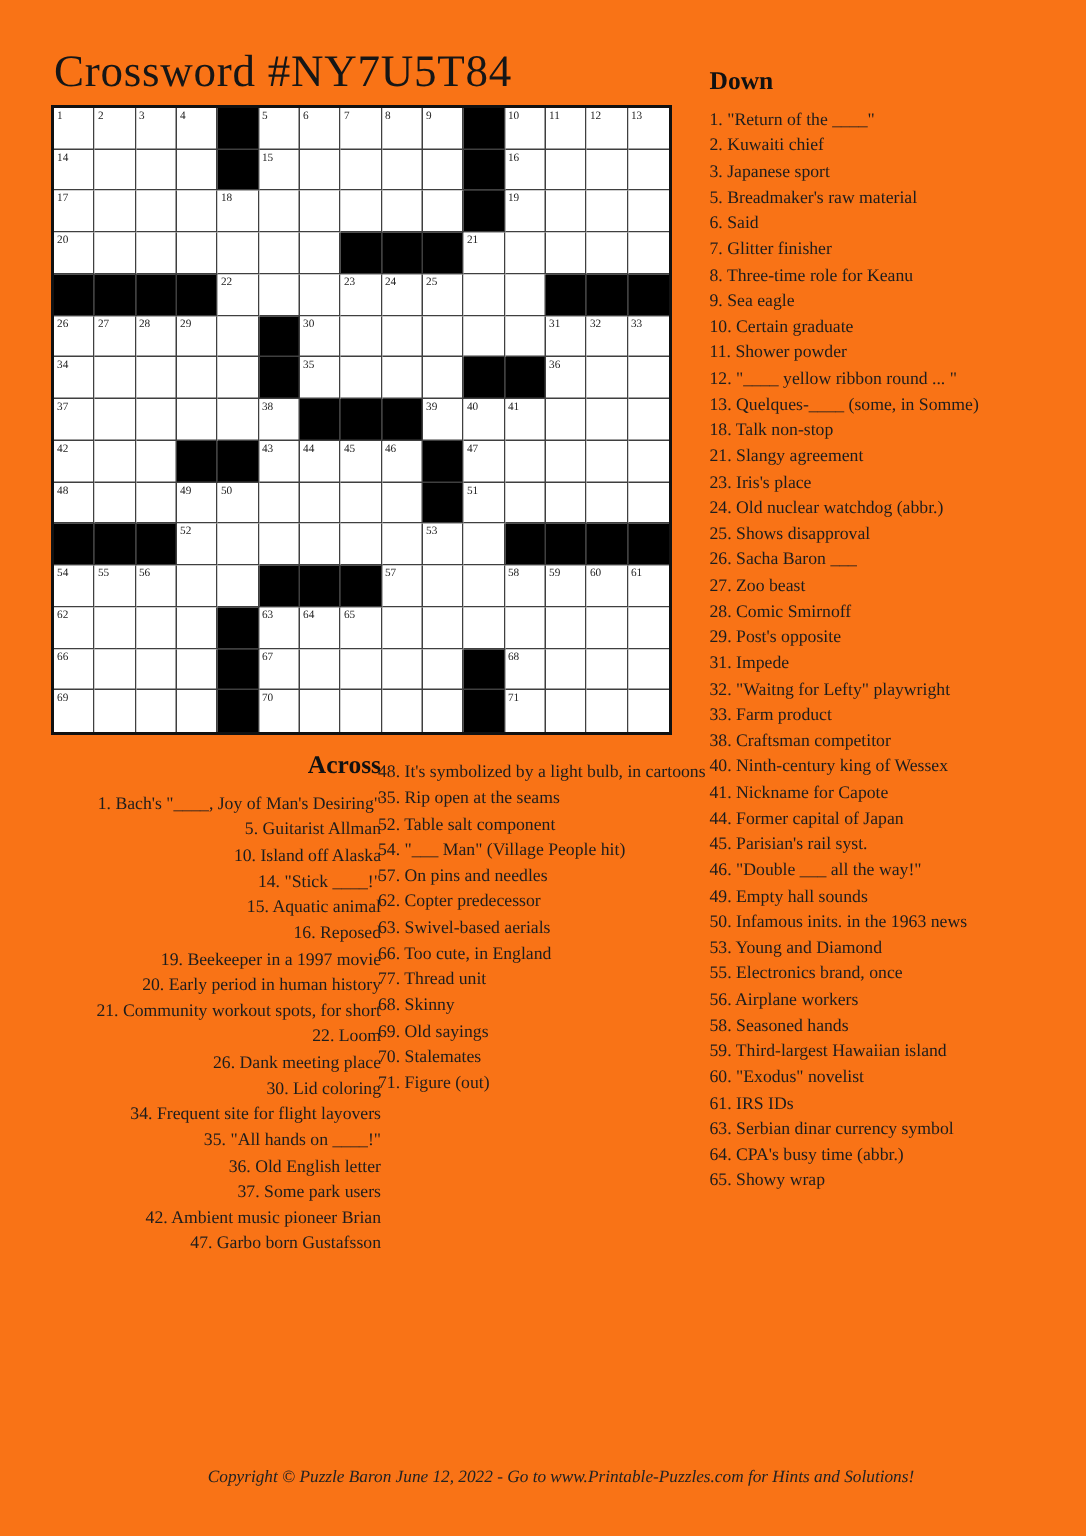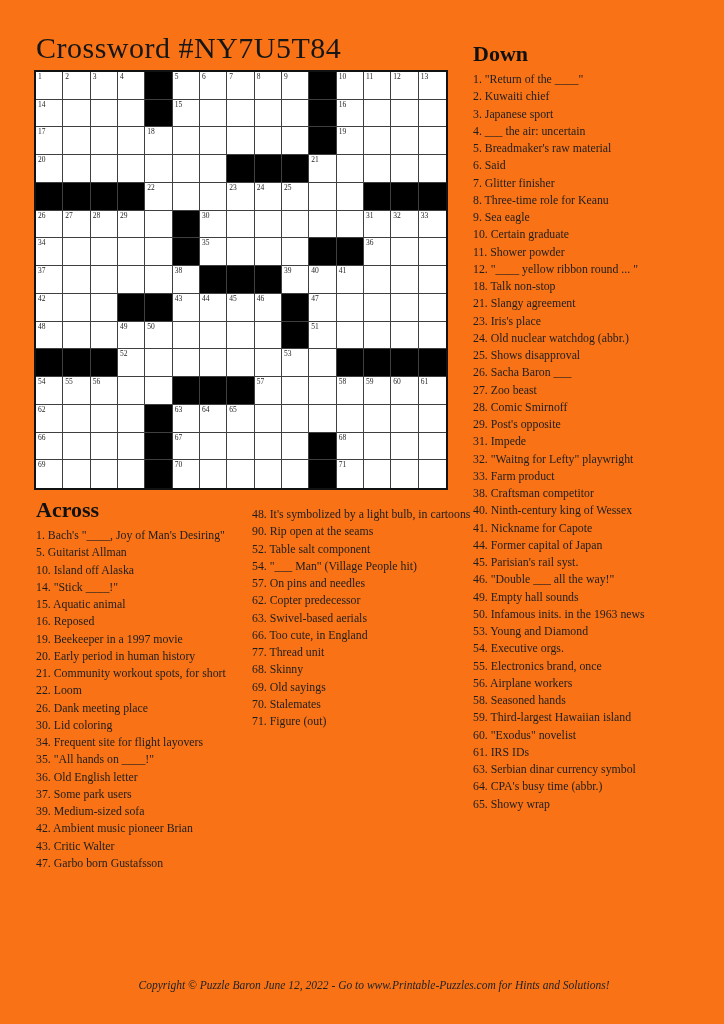--- a/index.html
+++ b/index.html
@@ -53,21 +53,21 @@
   .num {
     position: absolute;
     top: 1px;
     left: 2px;
     font-size: 7.5px;
     line-height: 8px;
     color: #242424;
   }
   
   .heading {
-    font-size: 22px;
+    font-size: 17px;
     line-height: 20px;
     font-weight: bold;
     color: #111;
     margin: 0 0 7px 0;
   }
   .clues {
     font-size: 11.8px;
     line-height: 17.25px;
     color: #1d1d1d;
   }
@@ -76,20 +76,21 @@
     position: absolute;
     left: 473px;
     top: 44px;
     width: 248px;
   }
   #across-section {
     position: absolute;
     left: 36px;
     top: 500px;
     width: 218px;
+    text-align: right;
   }
   #across-col2 {
     position: absolute;
     left: 252px;
     top: 506px;
     width: 222px;
   }
   #footer {
     position: absolute;
     left: 12px;
@@ -477,29 +478,29 @@
       <div class="cell"></div>
       <div class="cell"></div>
     </div>
 
   <div id="down-section">
     <div class="heading">Down</div>
     <div class="clues nowrap" id="down-list">
         <div class="clue">1. "Return of the ____"</div>
         <div class="clue">2. Kuwaiti chief</div>
         <div class="clue">3. Japanese sport</div>
-        <div class="clue">4. ___ the air: uncertain</div>
         <div class="clue">5. Breadmaker's raw material</div>
         <div class="clue">6. Said</div>
         <div class="clue">7. Glitter finisher</div>
         <div class="clue">8. Three-time role for Keanu</div>
         <div class="clue">9. Sea eagle</div>
         <div class="clue">10. Certain graduate</div>
         <div class="clue">11. Shower powder</div>
         <div class="clue">12. "____ yellow ribbon round ... "</div>
+        <div class="clue">13. Quelques-____ (some, in Somme)</div>
         <div class="clue">18. Talk non-stop</div>
         <div class="clue">21. Slangy agreement</div>
         <div class="clue">23. Iris's place</div>
         <div class="clue">24. Old nuclear watchdog (abbr.)</div>
         <div class="clue">25. Shows disapproval</div>
         <div class="clue">26. Sacha Baron ___</div>
         <div class="clue">27. Zoo beast</div>
         <div class="clue">28. Comic Smirnoff</div>
         <div class="clue">29. Post's opposite</div>
         <div class="clue">31. Impede</div>
@@ -507,21 +508,20 @@
         <div class="clue">33. Farm product</div>
         <div class="clue">38. Craftsman competitor</div>
         <div class="clue">40. Ninth-century king of Wessex</div>
         <div class="clue">41. Nickname for Capote</div>
         <div class="clue">44. Former capital of Japan</div>
         <div class="clue">45. Parisian's rail syst.</div>
         <div class="clue">46. "Double ___ all the way!"</div>
         <div class="clue">49. Empty hall sounds</div>
         <div class="clue">50. Infamous inits. in the 1963 news</div>
         <div class="clue">53. Young and Diamond</div>
-        <div class="clue">54. Executive orgs.</div>
         <div class="clue">55. Electronics brand, once</div>
         <div class="clue">56. Airplane workers</div>
         <div class="clue">58. Seasoned hands</div>
         <div class="clue">59. Third-largest Hawaiian island</div>
         <div class="clue">60. "Exodus" novelist</div>
         <div class="clue">61. IRS IDs</div>
         <div class="clue">63. Serbian dinar currency symbol</div>
         <div class="clue">64. CPA's busy time (abbr.)</div>
         <div class="clue">65. Showy wrap</div>
       </div>
@@ -539,31 +539,29 @@
         <div class="clue">19. Beekeeper in a 1997 movie</div>
         <div class="clue">20. Early period in human history</div>
         <div class="clue">21. Community workout spots, for short</div>
         <div class="clue">22. Loom</div>
         <div class="clue">26. Dank meeting place</div>
         <div class="clue">30. Lid coloring</div>
         <div class="clue">34. Frequent site for flight layovers</div>
         <div class="clue">35. "All hands on ____!"</div>
         <div class="clue">36. Old English letter</div>
         <div class="clue">37. Some park users</div>
-        <div class="clue">39. Medium-sized sofa</div>
         <div class="clue">42. Ambient music pioneer Brian</div>
-        <div class="clue">43. Critic Walter</div>
         <div class="clue">47. Garbo born Gustafsson</div>
       </div>
   </div>
 
   <div id="across-col2">
     <div class="clues" id="across-list-2">
         <div class="clue">48. It's symbolized by a light bulb, in cartoons</div>
-        <div class="clue">90. Rip open at the seams</div>
+        <div class="clue">35. Rip open at the seams</div>
         <div class="clue">52. Table salt component</div>
         <div class="clue">54. "___ Man" (Village People hit)</div>
         <div class="clue">57. On pins and needles</div>
         <div class="clue">62. Copter predecessor</div>
         <div class="clue">63. Swivel-based aerials</div>
         <div class="clue">66. Too cute, in England</div>
         <div class="clue">77. Thread unit</div>
         <div class="clue">68. Skinny</div>
         <div class="clue">69. Old sayings</div>
         <div class="clue">70. Stalemates</div>

